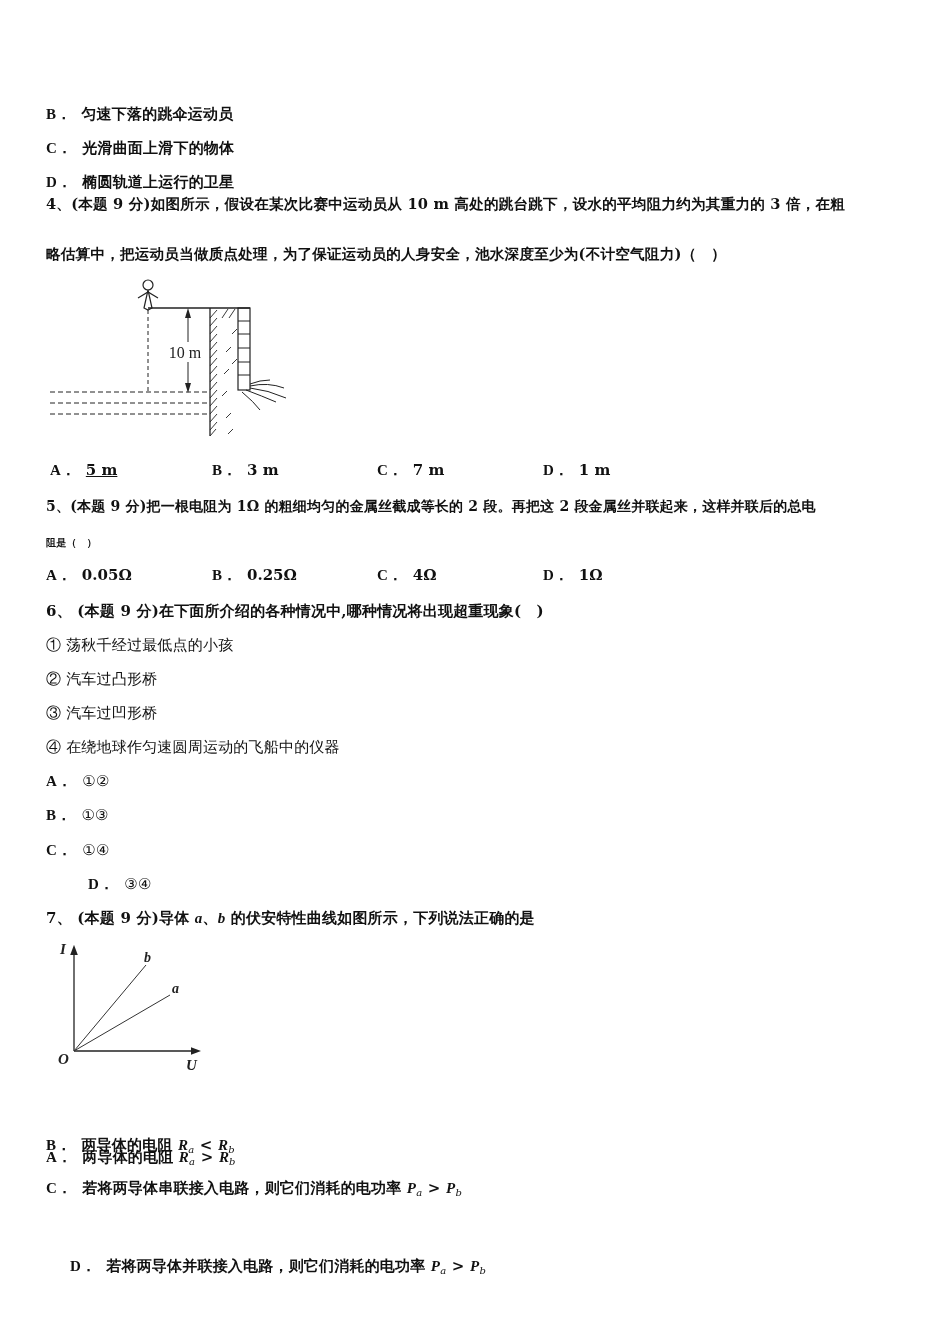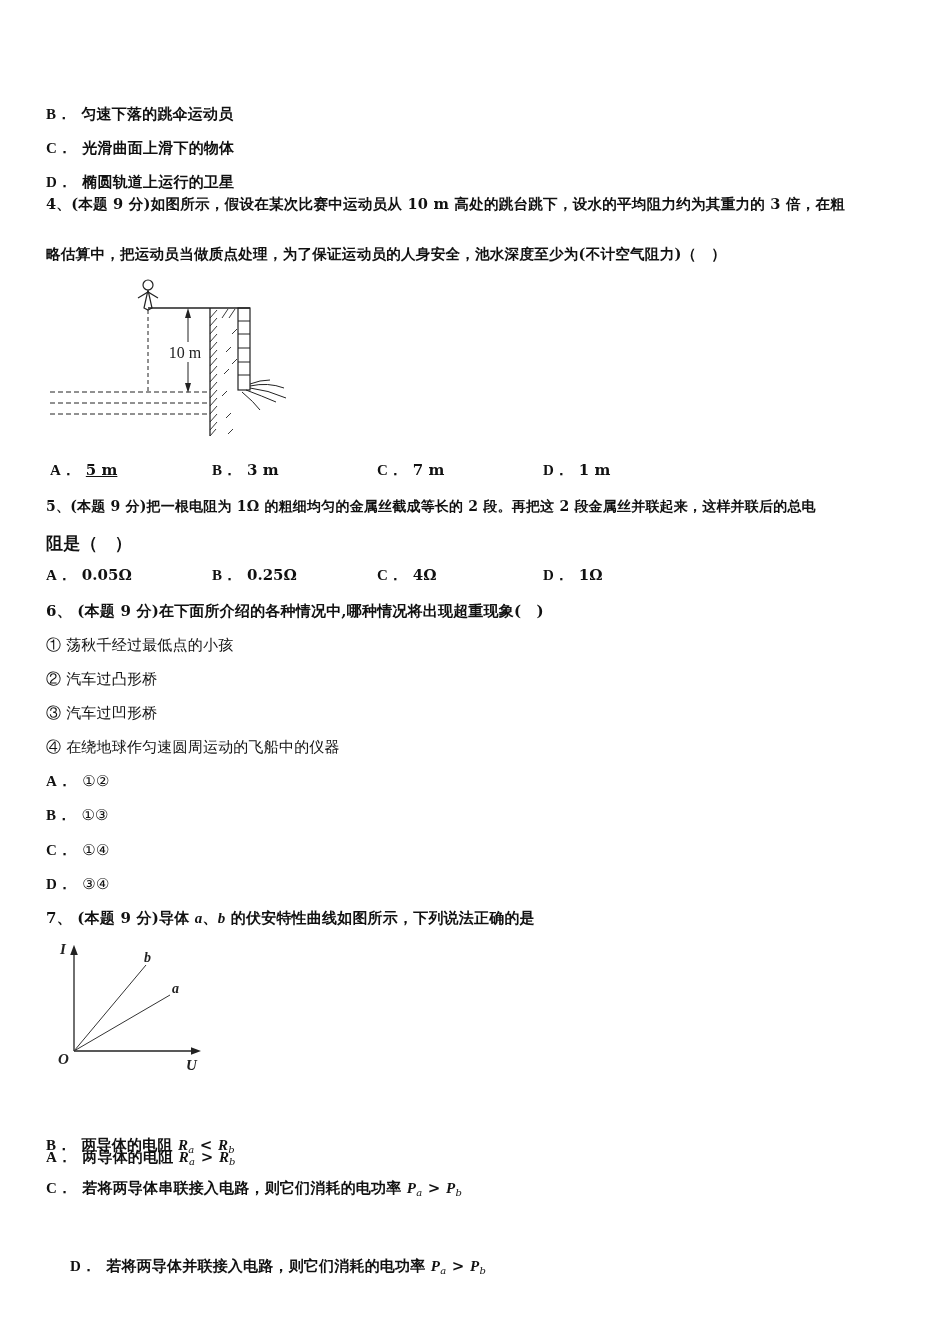--- a/index.html
+++ b/index.html
@@ -145,39 +145,39 @@
 </svg>
 
 <div class="opt-row" style="top:460px;">
   <span class="cell" style="left:4px;text-decoration:underline;"><span class="opt-label">A．</span><span>5 m</span></span>
   <span class="cell" style="left:166px;"><span class="opt-label">B．</span><span>3 m</span></span>
   <span class="cell" style="left:331px;"><span class="opt-label">C．</span><span>7 m</span></span>
   <span class="cell" style="left:497px;"><span class="opt-label">D．</span><span>1 m</span></span>
 </div>
 
 <div class="line" style="top:494px; font-size:14px;">5、(本题 9 分)把一根电阻为 1Ω 的粗细均匀的金属丝截成等长的 2 段。再把这 2 段金属丝并联起来，这样并联后的总电</div>
-<div class="line" style="top:531px; font-size:17px;">阻是（　）</div>
+<div class="line" style="top:531px; font-size:10px;">阻是（　）</div>
 
 <div class="opt-row" style="top:565px;">
   <span class="cell" style="left:0;"><span class="opt-label">A．</span><span>0.05Ω</span></span>
   <span class="cell" style="left:166px;"><span class="opt-label">B．</span><span>0.25Ω</span></span>
   <span class="cell" style="left:331px;"><span class="opt-label">C．</span><span>4Ω</span></span>
   <span class="cell" style="left:497px;"><span class="opt-label">D．</span><span>1Ω</span></span>
 </div>
 
 <div class="line" style="top:599px;">6、 (本题 9 分)在下面所介绍的各种情况中,哪种情况将出现超重现象(　)</div>
 <div class="line" style="top:633px; font-weight:normal;">① 荡秋千经过最低点的小孩</div>
 <div class="line" style="top:667px; font-weight:normal;">② 汽车过凸形桥</div>
 <div class="line" style="top:701px; font-weight:normal;">③ 汽车过凹形桥</div>
 <div class="line" style="top:735px; font-weight:normal;text-align:center;">④ 在绕地球作匀速圆周运动的飞船中的仪器</div>
 
 <div class="line" style="top:769px;"><span class="opt-label">A．</span><span style="font-weight:normal;">①②</span></div>
 <div class="line" style="top:803px;"><span class="opt-label">B．</span><span style="font-weight:normal;">①③</span></div>
 <div class="line" style="top:838px;"><span class="opt-label">C．</span><span style="font-weight:normal;">①④</span></div>
-<div class="line" style="top:872px;"><span class="opt-label">D．</span><span style="font-weight:normal;">③④</span></div>
+<div class="line" style="top:872px;margin-left:42px;"><span class="opt-label">D．</span><span style="font-weight:normal;">③④</span></div>
 
 <div class="line" style="top:906px;">
   <span>7、 (本题 9 分)导体 </span><span class="it">a</span><span>、</span><span class="it">b</span><span> 的伏安特性曲线如图所示，下列说法正确的是</span>
 </div>
 
 <svg class="figure" style="left:52px; top:938px;" width="160" height="135" viewBox="0 0 160 135">
   <defs>
     <marker id="arr" markerWidth="8" markerHeight="8" refX="4" refY="4" orient="auto">
       <path d="M0 1 L8 4 L0 7 Z" fill="#222"></path>
     </marker>

